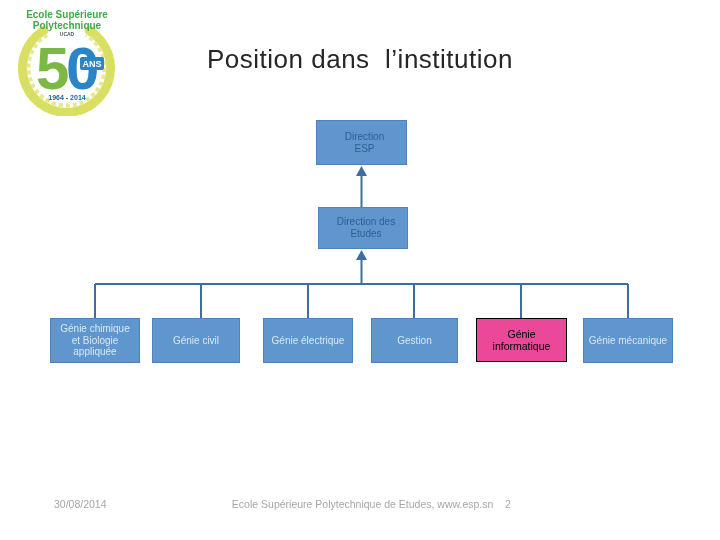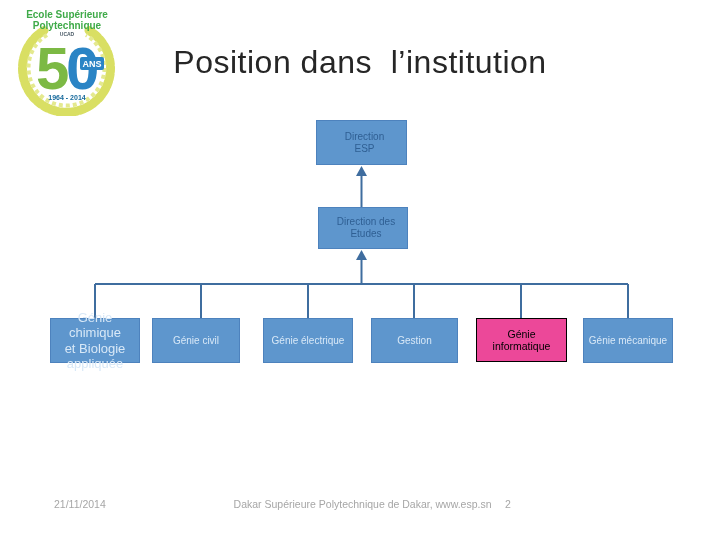--- a/index.html
+++ b/index.html
@@ -5,21 +5,21 @@
   html,body { margin:0; padding:0; background:#888; }
   .slide {
     position:relative; width:720px; height:540px; margin:0 auto;
     background:#ffffff; overflow:hidden;
     font-family:"Liberation Sans", sans-serif;
   }
 
   
   .slide-title {
     position:absolute; left:0; right:0; top:44px;
-    text-align:center; font-size:32px; color:#262626;
+    text-align:center; font-size:26px; color:#262626;
     white-space:pre; letter-spacing:0.5px;
   }
 
   
   .logo { position:absolute; left:14px; top:4px; }
 
   
   .node {
     position:absolute; display:flex; align-items:center; justify-content:center;
     text-align:center; white-space:pre-line; line-height:1.18;
@@ -28,21 +28,21 @@
   .node.blue {
     background:#5e96cd; border:1px solid #4d82bd; color:#d8e8f7;
   }
   .node.topbox { color:#2f5f93;padding-left:6px; }
   .node.highlight {
     background:#ec4899; border:1.5px solid #000000; color:#000000; font-size:10.5px;
   }
 
   .n-esp      { left:316px; top:120px; width:91px; height:45px; }
   .n-etudes   { left:318px; top:207px; width:90px; height:42px; }
-  .n-gcba     { left:50px;  top:318px; width:90px; height:45px; font-size:13px; }
+  .n-gcba     { left:50px;  top:318px; width:90px; height:45px; font-size:10px; }
   .n-gcivil   { left:152px; top:318px; width:88px; height:45px; }
   .n-gelec    { left:263px; top:318px; width:90px; height:45px; }
   .n-gestion  { left:371px; top:318px; width:87px; height:45px; }
   .n-ginfo    { left:476px; top:318px; width:91px; height:44px; }
   .n-gmeca    { left:583px; top:318px; width:90px; height:45px; white-space:nowrap;text-align:center; }
 
   .connectors { position:absolute; left:0; top:0; pointer-events:none; }
 
   
   .footer-item { position:absolute; font-size:10.5px; color:#a6a6a6; top:498px; }
@@ -112,17 +112,17 @@
     <span>Génie électrique</span>
   </div>
   <div class="node highlight n-ginfo">
     <span>Génie
 informatique</span>
   </div>
   <div class="node blue n-gmeca">
     <span>Génie mécanique</span>
   </div>
 
-  <div class="footer-item f-date">21/11/2014</div>
-  <div class="footer-item f-credit">Dakar Supérieure Polytechnique de Dakar, www.esp.sn</div>
+  <div class="footer-item f-date">30/08/2014</div>
+  <div class="footer-item f-credit">Ecole Supérieure Polytechnique de Etudes, www.esp.sn</div>
   <div class="footer-item f-page">2</div>
 
 </div>
 
 </body></html>

